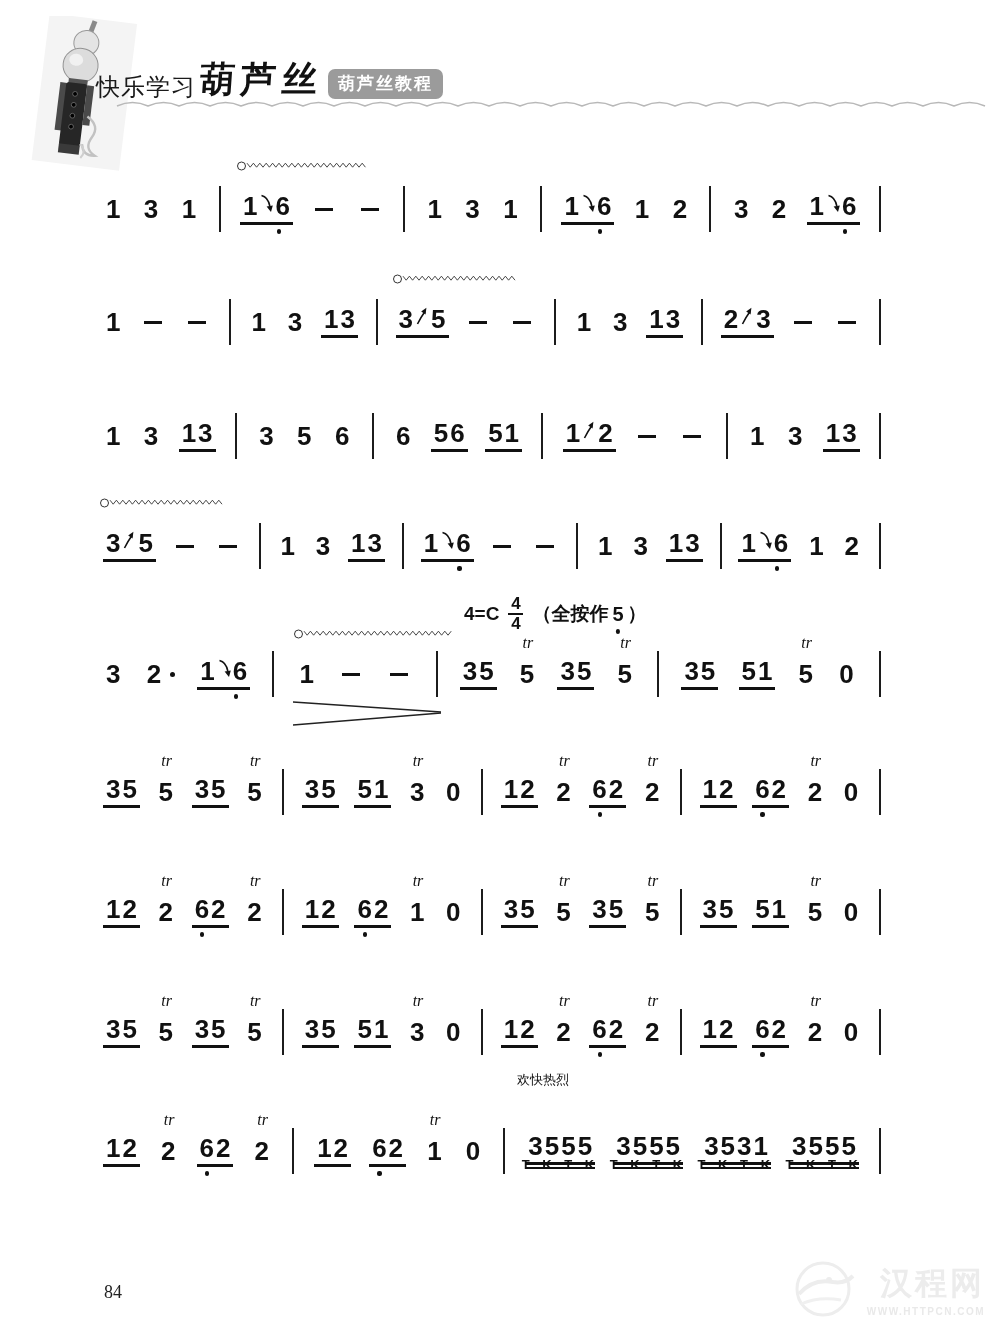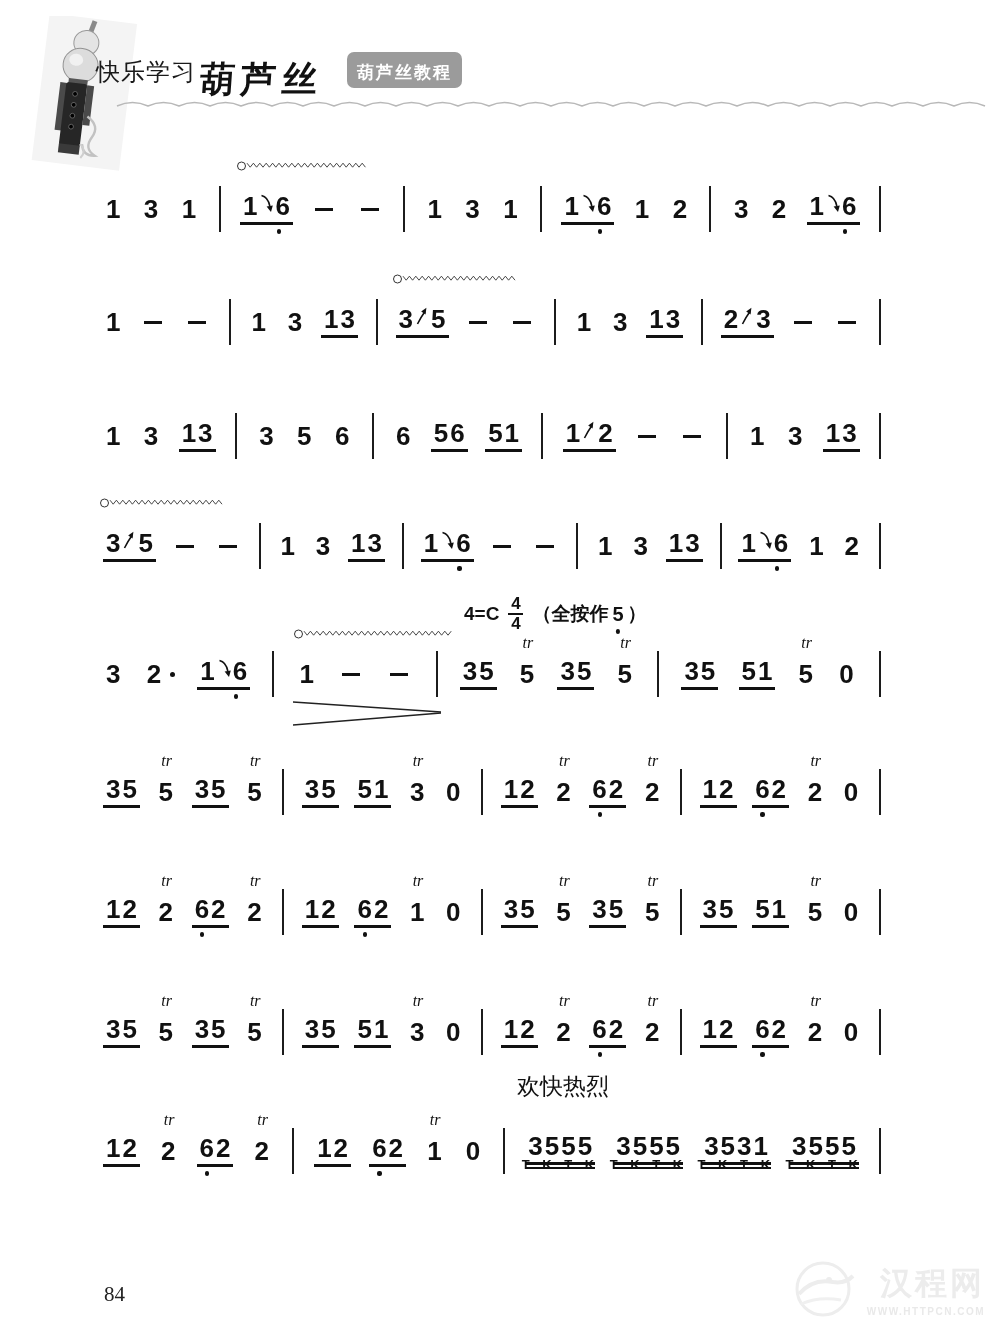--- a/index.html
+++ b/index.html
@@ -2,26 +2,26 @@
 <html><head>
 <meta charset="utf-8">
 <style>
   * { margin:0; padding:0; box-sizing:border-box; }
   body { background:#fff; }
   .page { position:relative; width:991px; height:1340px; background:#ffffff; overflow:hidden;
           font-family:"Liberation Sans", sans-serif; color:#111; }
 
   
   .hulusi { position:absolute; left:28px; top:16px; }
-  .titlebar { position:absolute; left:96px; top:56px; display:flex; align-items:flex-start; white-space:nowrap; }
+  .titlebar { position:absolute; left:96px; top:56px; display:flex; align-items:flex-end; white-space:nowrap; }
   .t-pre  { font-size:24px; font-weight:500; letter-spacing:1px; color:#1a1a1a; }
   .t-main { font-size:35px; font-weight:bold; letter-spacing:6px; margin-left:4px; color:#111;
             font-family:"Liberation Serif", serif; transform:skewX(-4deg); display:inline-block; }
-  .badge  { margin-left:24px; background:#9b9b9b; color:#fff; font-size:17px; font-weight:bold;
-            letter-spacing:2px; padding:9px 10px 4px; border-radius:7px; position:relative; top:-4px; }
+  .badge  { margin-left:5px; background:#9b9b9b; color:#fff; font-size:17px; font-weight:bold;
+            letter-spacing:2px; padding:3px 10px 4px; border-radius:7px; position:relative; top:-4px; }
   .divider { position:absolute; left:116px; top:96px; }
 
   
   .system { position:absolute; left:105px; width:776px; height:46px;
             display:flex; justify-content:space-between; align-items:center; }
   .bar  { width:2px; height:46px; background:#1c1c1c; }
   .cell { position:relative; display:flex; flex-direction:column; align-items:center; }
   .digits { display:flex; align-items:center; height:27px; font-weight:bold; font-size:26px;
             line-height:27px; color:#111; }
   .digits span { padding:0 1px; }
@@ -29,35 +29,35 @@
   .uline { height:2.2px; background:#111; width:calc(100% + 4px); margin-top:2px; }
   .lowdot { position:absolute; width:4.2px; height:4.2px; border-radius:50%; background:#111; bottom:-9px; }
   .aug { width:5px; height:5px; border-radius:50%; background:#111; margin-left:8px; }
   .tr { position:absolute; top:-27px; left:55%; transform:translateX(-50%);
         font-family:"Liberation Serif", serif; font-style:italic; font-weight:normal; font-size:16px; }
   .tk { position:absolute; top:-24px; left:50%; transform:translateX(-50%); white-space:nowrap;
         font-size:13px; font-weight:bold; letter-spacing:4.5px;margin-top:48px; }
   .slide { transform:translateY(-4px); margin:0 1px; }
   .wave { position:absolute; top:-34px; left:-6px; }
   .hairpin { position:absolute; top:39px; left:-8px; }
-  .tempo-label { position:absolute; top:-57px; white-space:nowrap; font-size:23px;
+  .tempo-label { position:absolute; top:-57px; white-space:nowrap; font-size:13px;
                  font-family:Liberation Serif, serif; color:#111; }
 
   
   .keyline { position:absolute; left:464px; top:592px; height:44px; display:flex; align-items:center;
              font-size:19px; font-weight:600; white-space:nowrap; }
   .frac { display:flex; flex-direction:column; align-items:center; font-size:17px; font-weight:bold;
           line-height:16px; margin:0 9px; }
   .fbar { width:15px; height:1.8px; background:#111; margin:1.5px 0; }
   .keynote { position:relative; font-weight:bold; font-size:20px; margin:0 4px; }
   .keynote .ld { position:absolute; left:50%; transform:translateX(-50%); bottom:-8px;
                  width:4.2px; height:4.2px; border-radius:50%; background:#111; }
 
   
-  .pagenum { position:absolute; left:104px; top:1282px; font-size:21px;
+  .pagenum { position:absolute; left:104px; top:1282px; font-size:18px;
              font-family:"Liberation Serif", serif; color:#222; }
   .wm { position:absolute; right:6px; top:1258px; display:flex; align-items:center; gap:4px; }
   .wm-text { display:flex; flex-direction:column; align-items:flex-end; }
   .wm-name { font-size:32px; font-weight:bold; letter-spacing:3px; color:#ececec;
              font-family:"Liberation Serif", serif; }
   .wm-url  { font-size:10px; font-weight:bold; letter-spacing:1.5px; color:#e9e9e9; }
 </style>
 </head>
 <body>
 

